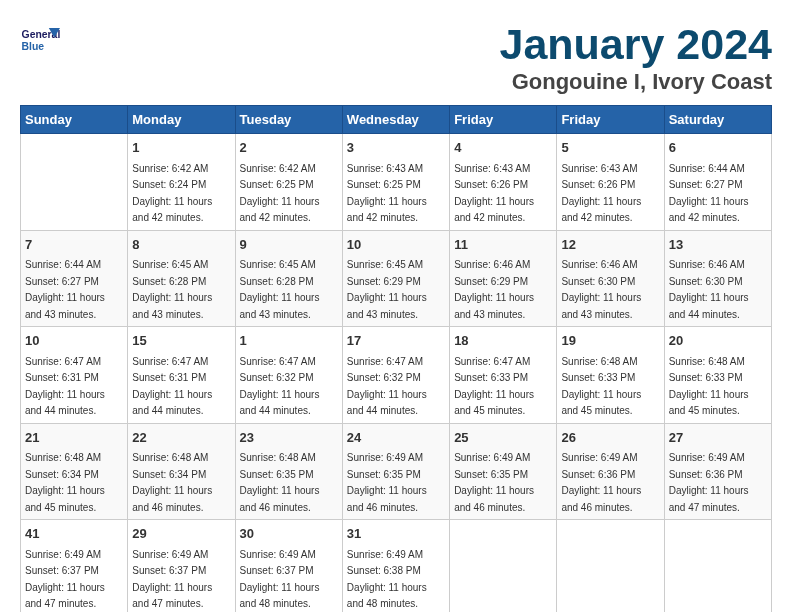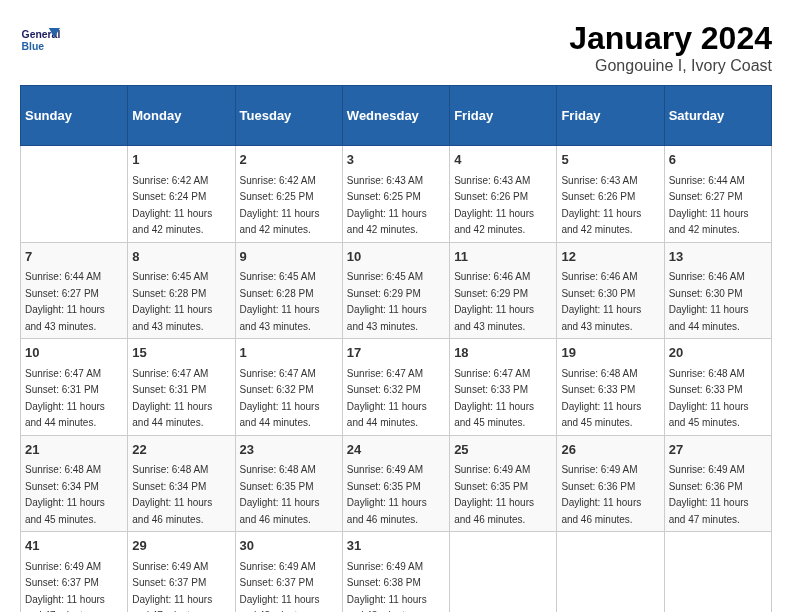--- a/index.html
+++ b/index.html
@@ -25,38 +25,38 @@
     }
     .logo-icon {
       width: 40px;
       height: 40px;
       margin-right: 4px;
     }
     .title-block {
       text-align: right;
     }
     .title-block h1 {
-      font-size: 32px;
-      font-weight: bold;
-      color: #000000;
+      font-size: 43px;
+      font-weight: bold;
+      color: #0c4a6e;
     }
     .title-block h2 {
-      font-size: 16px;
-      font-weight: normal;
+      font-size: 22px;
+      font-weight: bold;
       color: #444;
     }
     table {
       width: 100%;
       border-collapse: collapse;
       font-size: 11px;
     }
     thead tr th {
       background: #2563a8;
       color: #fff;
-      padding: 22px 4px;
+      padding: 6px 4px;
       text-align: left;
       font-size: 13px;
       font-weight: bold;
       border: 1px solid #1a4d8a;
     }
     tbody tr td {
       border: 1px solid #ccc;
       padding: 4px 4px;
       vertical-align: top;
       min-height: 70px;

